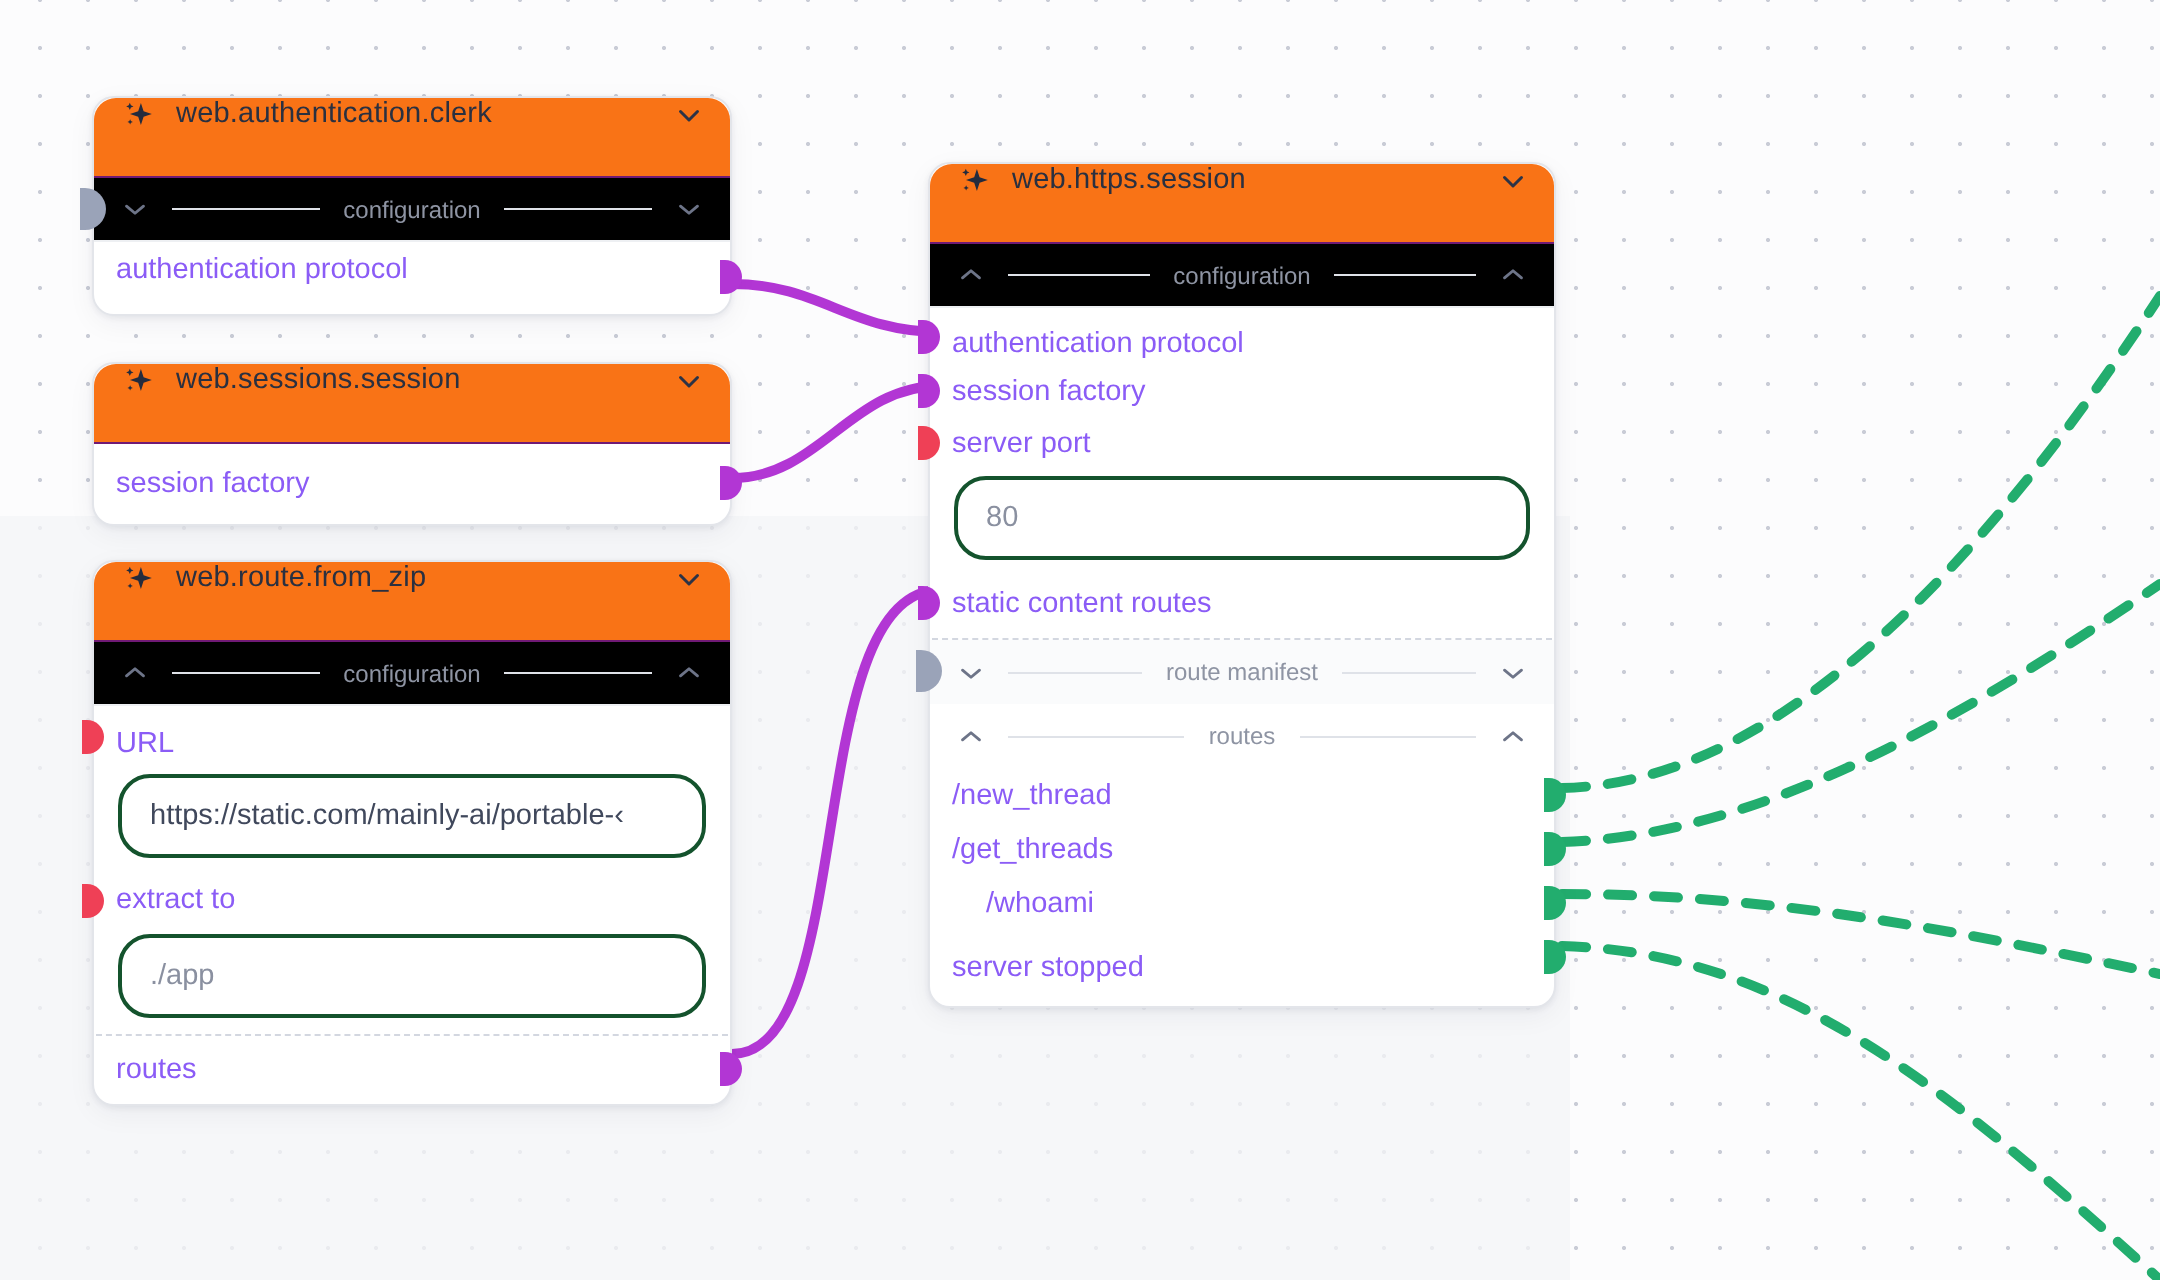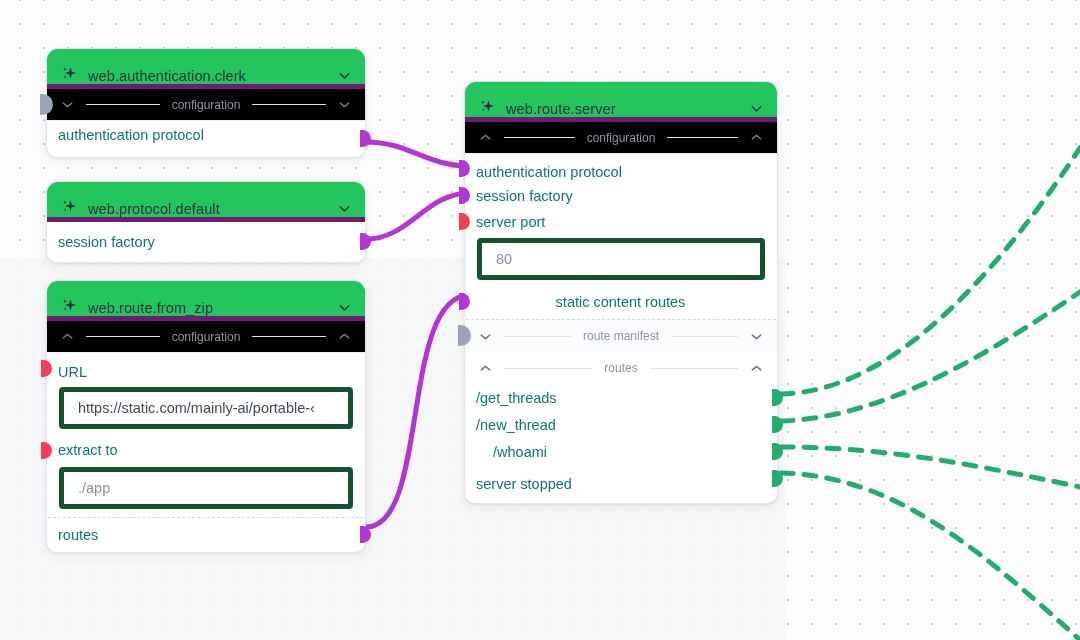--- a/index.html
+++ b/index.html
@@ -35,26 +35,26 @@
   
   .node {
     position: absolute;
     background: #ffffff;
     border: 1px solid #e3e5ea;
     border-radius: 11px;
     box-shadow: 0 1px 3px rgba(20,25,50,0.07), 0 4px 14px rgba(20,25,50,0.05);
     overflow: visible;
   }
   .node-header {
-    display: flex; align-items: flex-end;
+    display: flex; align-items: flex-start;
     height: 40px;
     padding: 0 12px 0 13px;
-    border-bottom: 5px solid #701a75;
+    border-bottom: 1px solid #701a75;
     border-radius: 11px 11px 0 0;
-    background: #22c55e;
+    background: #f97316;
   }
   .node-title {
     flex: 1;
     font-size: 14.5px;
     color: #2a3040;
     letter-spacing: 0.1px;
     white-space: nowrap;
     overflow: hidden;
   }
   .sparkle-icon { width: 19px; height: 19px; margin-right: 9px; flex: 0 0 19px; display:block; }
@@ -76,31 +76,31 @@
   }
 
   
   .field-row {
     position: relative;
     display: flex; align-items: center;
     height: 27px;
     padding: 0 12px 0 11px;
   }
   .field-label {
-    font-size: 14.5px; color: #0f766e; white-space: nowrap;
+    font-size: 14.5px; color: #8b5cf6; white-space: nowrap;
   }
   .row-tall { height: 33px; }
 
   .textfield {
     margin: 4px 12px 8px 12px;
     height: 42px;
     display: flex; align-items: center;
     padding: 0 14px;
-    border: 5px solid #14532d;
-    border-radius: 4px;
+    border: 2px solid #14532d;
+    border-radius: 16px;
     background: #ffffff;
     font-size: 14.5px;
     color: #40485c;
     white-space: nowrap; overflow: hidden;
   }
   .textfield.placeholder { color: #8a90a0; }
 
   .dashsep { height: 0; border-top: 1px dashed #d3d7e0; margin: 6px 1px 0 1px; }
   .pad-b { padding-bottom: 9px; }
   .pad-t { padding-top: 7px; }
@@ -174,21 +174,21 @@
     </div>
   </div>
 
   <div class="node" id="node-sessions" style="left:46px; top:181px; width:320px;">
     <div class="node-header">
       <svg class="sparkle-icon" viewBox="0 0 24 24">
         <path d="M13.2 3.2 L14.9 8.4 L20.1 10.1 L14.9 11.8 L13.2 17 L11.5 11.8 L6.3 10.1 L11.5 8.4 Z" fill="#242b3d"></path>
         <path d="M6.2 3.0 L6.9 4.6 L8.5 5.3 L6.9 6.0 L6.2 7.6 L5.5 6.0 L3.9 5.3 L5.5 4.6 Z" fill="#242b3d"></path>
         <path d="M6.4 13.4 L6.9 14.6 L8.1 15.1 L6.9 15.6 L6.4 16.8 L5.9 15.6 L4.7 15.1 L5.9 14.6 Z" fill="#242b3d"></path>
       </svg>
-      <span class="node-title">web.protocol.default</span>
+      <span class="node-title">web.sessions.session</span>
       <svg class="chev" viewBox="0 0 24 24">
         <path d="M6 9.5 L12 15.5 L18 9.5" fill="none" stroke="#2c3346" stroke-width="2.1" stroke-linecap="round" stroke-linejoin="round"></path>
       </svg>
     </div>
     <div class="field-row" style="height:40px;">
       <div class="port out purple" style="top:11px;"></div>
       <span class="field-label">session factory</span>
     </div>
   </div>
 
@@ -237,21 +237,21 @@
     </div>
   </div>
 
   <div class="node" id="node-server" style="left:464px; top:81px; width:314px;">
     <div class="node-header">
       <svg class="sparkle-icon" viewBox="0 0 24 24">
         <path d="M13.2 3.2 L14.9 8.4 L20.1 10.1 L14.9 11.8 L13.2 17 L11.5 11.8 L6.3 10.1 L11.5 8.4 Z" fill="#242b3d"></path>
         <path d="M6.2 3.0 L6.9 4.6 L8.5 5.3 L6.9 6.0 L6.2 7.6 L5.5 6.0 L3.9 5.3 L5.5 4.6 Z" fill="#242b3d"></path>
         <path d="M6.4 13.4 L6.9 14.6 L8.1 15.1 L6.9 15.6 L6.4 16.8 L5.9 15.6 L4.7 15.1 L5.9 14.6 Z" fill="#242b3d"></path>
       </svg>
-      <span class="node-title">web.route.server</span>
+      <span class="node-title">web.https.session</span>
       <svg class="chev" viewBox="0 0 24 24">
         <path d="M6 9.5 L12 15.5 L18 9.5" fill="none" stroke="#2c3346" stroke-width="2.1" stroke-linecap="round" stroke-linejoin="round"></path>
       </svg>
     </div>
 
     <div class="section-row">
       <svg class="chev" viewBox="0 0 24 24">
         <path d="M6 14 L12 9 L18 14" fill="none" stroke="#6d7488" stroke-width="2" stroke-linecap="round" stroke-linejoin="round"></path>
       </svg>
       <div class="section-line"></div>
@@ -269,21 +269,21 @@
     <div class="field-row" style="height:27px;">
       <div class="port in purple" style="top:5px;"></div>
       <span class="field-label">session factory</span>
     </div>
     <div class="field-row" style="height:25px;text-align:center;">
       <div class="port in red" style="top:4px;"></div>
       <span class="field-label">server port</span>
     </div>
     <div class="textfield placeholder">80</div>
 
-    <div class="field-row" style="height:27px;justify-content:center;">
+    <div class="field-row" style="height:27px;">
       <div class="port in purple" style="top:5px;"></div>
       <span class="field-label">static content routes</span>
     </div>
 
     <div class="dashsep" style="margin-top:4px;"></div>
 
     <div class="section-row plain" style="border-bottom:none;">
       <div class="port grey" style="top:5px;"></div>
       <svg class="chev" viewBox="0 0 24 24">
         <path d="M6 10 L12 15 L18 10" fill="none" stroke="#6d7488" stroke-width="2" stroke-linecap="round" stroke-linejoin="round"></path>
@@ -301,28 +301,28 @@
         <path d="M6 14 L12 9 L18 14" fill="none" stroke="#6d7488" stroke-width="2" stroke-linecap="round" stroke-linejoin="round"></path>
       </svg>
       <div class="section-line"></div>
       <span class="section-label">routes</span>
       <div class="section-line"></div>
       <svg class="chev" viewBox="0 0 24 24">
         <path d="M6 14 L12 9 L18 14" fill="none" stroke="#6d7488" stroke-width="2" stroke-linecap="round" stroke-linejoin="round"></path>
       </svg>
     </div>
 
+    <div class="field-row" style="height:27px;">
+      <span class="field-label">/new_thread</span>
+      <div class="port out green" style="top:5px;"></div>
+    </div>
     <div class="field-row" style="height:27px;">
       <span class="field-label">/get_threads</span>
       <div class="port out green" style="top:5px;"></div>
     </div>
-    <div class="field-row" style="height:27px;">
-      <span class="field-label">/new_thread</span>
-      <div class="port out green" style="top:5px;"></div>
-    </div>
     <div class="field-row" style="height:27px;padding-left:28px;">
       <span class="field-label">/whoami</span>
       <div class="port out green" style="top:5px;"></div>
     </div>
     <div class="field-row" style="height:38px;">
       <span class="field-label">server stopped</span>
       <div class="port out green" style="top:5px;"></div>
     </div>
   </div>
 

